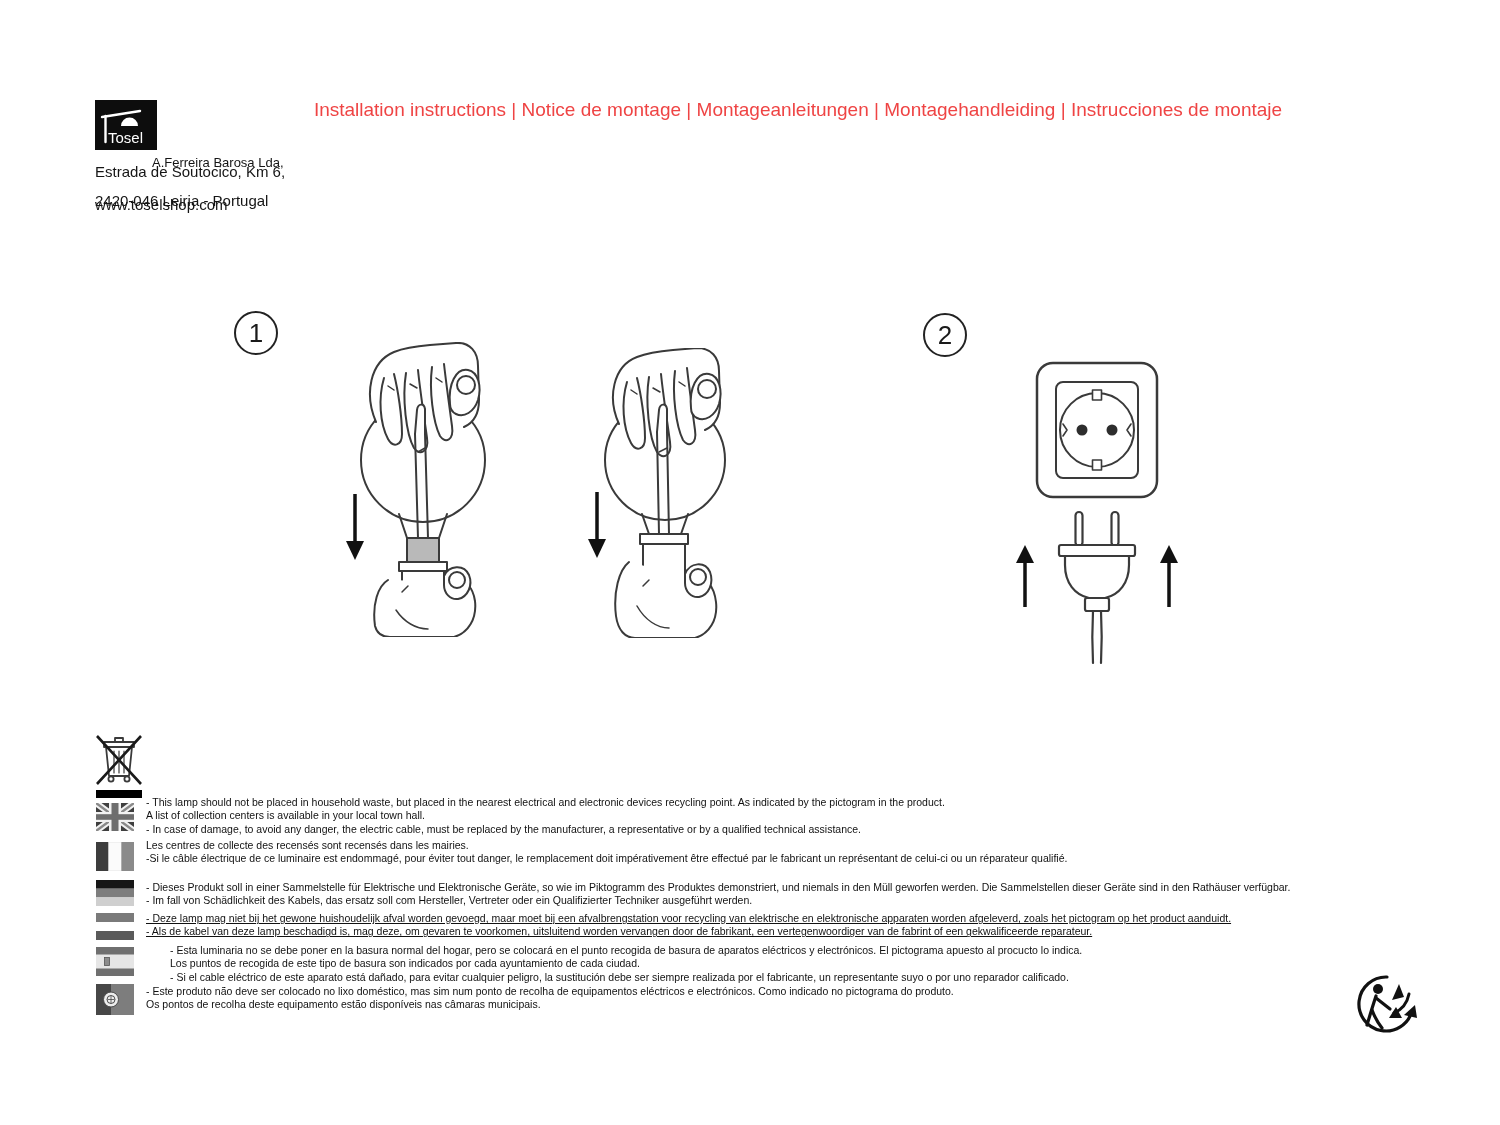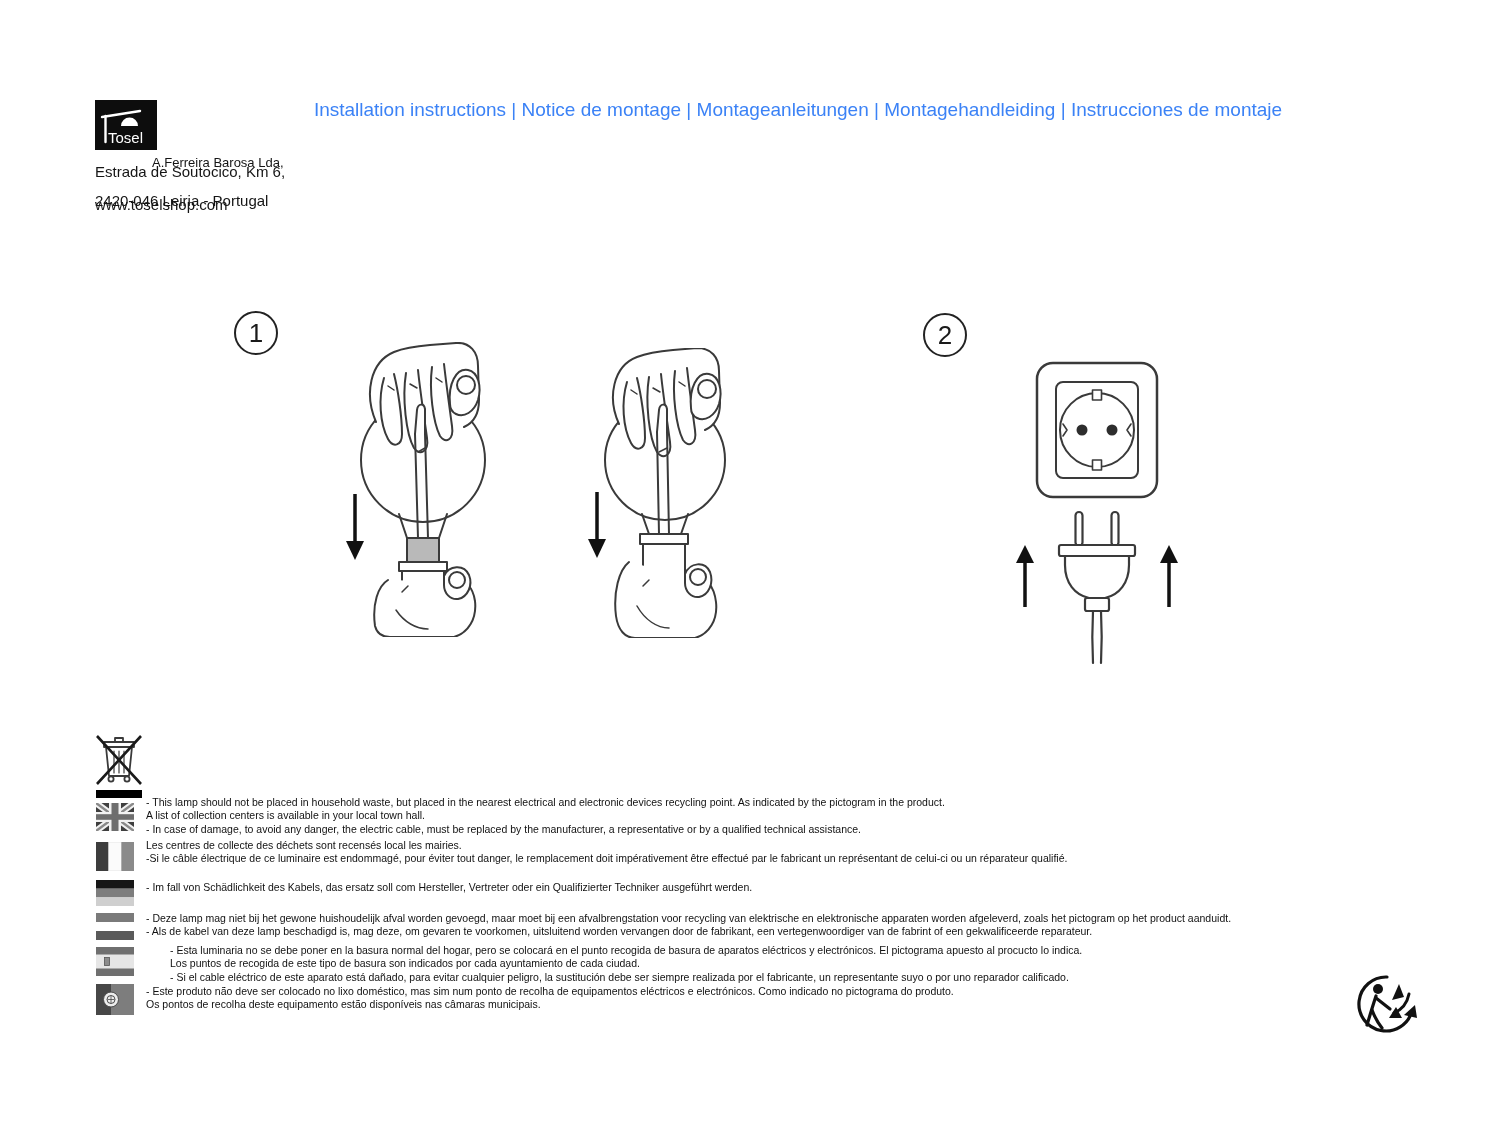--- a/index.html
+++ b/index.html
@@ -6,21 +6,21 @@
   html,body { background:#ffffff; }
   body { font-family:"Liberation Sans", sans-serif; color:#151515; }
   .page {
     position:relative; width:1500px; height:1125px; background:#ffffff;
     overflow:hidden; margin:0 auto;
   }
   .abs { position:absolute; }
   .logo-box { left:95px; top:100px; width:62px; height:58px; }
   .title {
     left:96px; right:0; top:99px; text-align:center;
-    font-size:19px; line-height:22px; color:#3b82f6; white-space:nowrap;
+    font-size:19px; line-height:22px; color:#ef4444; white-space:nowrap;
   }
   .company-name { left:152px; top:147px; font-size:13px; line-height:16px; white-space:nowrap;margin-top:8px; }
   .addr { left:95px; font-size:15px; line-height:16.5px; white-space:nowrap; }
   .addr-1 { top:164px; } .addr-2 { top:181px;margin-top:12px; } .addr-3 { top:197px; }
   .step-circle {
     width:44px; height:44px; border:2px solid #222; border-radius:50%;
     display:flex; align-items:center; justify-content:center;
     font-size:26px; color:#1a1a1a; background:#fff;
   }
   .step-1 { left:234px; top:311px; }
@@ -30,21 +30,21 @@
   .illu-3 { left:1000px; top:355px; }
   .weee { left:95px; top:726px; }
   .triman { left:1356px; top:974px; }
   .flag { left:96px; }
   .flag svg { display:block; }
   .notice-text { left:146px; width:1290px; font-size:10.5px; line-height:13.4px; color:#111; }
   .notice-text div { white-space:nowrap; }
   .f-en { top:803px; } .t-en { top:796px; }
   .f-fr { top:842px; } .t-fr { top:839px; }
   .f-de { top:880px; } .t-de { top:881px; }
-  .f-nl { top:913px; } .t-nl { top:912px; }
+  .f-nl { top:913px; } .t-nl { top:912px;text-decoration:underline; }
   .f-es { top:947px; } .t-es { top:944px;margin-left:24px; }
   .f-pt { top:984px; } .t-pt { top:985px; }
   .line-art { stroke:#3a3a3a; fill:none; stroke-linecap:round; stroke-linejoin:round; }
 </style>
 </head>
 <body>
 
 <div class="page">
 
   <div class="abs logo-box">
@@ -217,32 +217,33 @@
   </div>
 
   <div class="abs flag f-fr">
     <svg width="38" height="29" viewBox="0 0 38 29">
       <rect x="0" width="12.6" height="29" fill="#3d3d3d"></rect>
       <rect x="12.6" width="12.8" height="29" fill="#fbfbfb" stroke="#cfcfcf" stroke-width="0.5"></rect>
       <rect x="25.4" width="12.6" height="29" fill="#8a8a8a"></rect>
     </svg>
   </div>
   <div class="abs notice-text t-fr">
-    <div>Les centres de collecte des déchets sont recensés local les mairies.</div>
+    <div>Les centres de collecte des recensés sont recensés dans les mairies.</div>
     <div>-Si le câble électrique de ce luminaire est endommagé, pour éviter tout danger, le remplacement doit impérativement être effectué par le fabricant un représentant de celui-ci ou un réparateur qualifié.</div>
   </div>
 
   <div class="abs flag f-de">
     <svg width="38" height="26" viewBox="0 0 38 26">
       <rect width="38" height="8.7" fill="#161616"></rect>
       <rect y="8.7" width="38" height="8.7" fill="#7d7d7d"></rect>
       <rect y="17.4" width="38" height="8.6" fill="#cfcfcf"></rect>
     </svg>
   </div>
   <div class="abs notice-text t-de">
+    <div>- Dieses Produkt soll in einer Sammelstelle für Elektrische und Elektronische Geräte, so wie im Piktogramm des Produktes demonstriert, und niemals in den Müll geworfen werden. Die Sammelstellen dieser Geräte sind in den Rathäuser verfügbar.</div>
     <div>- Im fall von Schädlichkeit des Kabels, das ersatz soll com Hersteller, Vertreter oder ein Qualifizierter Techniker ausgeführt werden.</div>
   </div>
 
   <div class="abs flag f-nl">
     <svg width="38" height="27" viewBox="0 0 38 27">
       <rect width="38" height="9" fill="#7a7a7a"></rect>
       <rect y="9" width="38" height="9" fill="#ffffff"></rect>
       <rect y="18" width="38" height="9" fill="#5a5a5a"></rect>
     </svg>
   </div>

